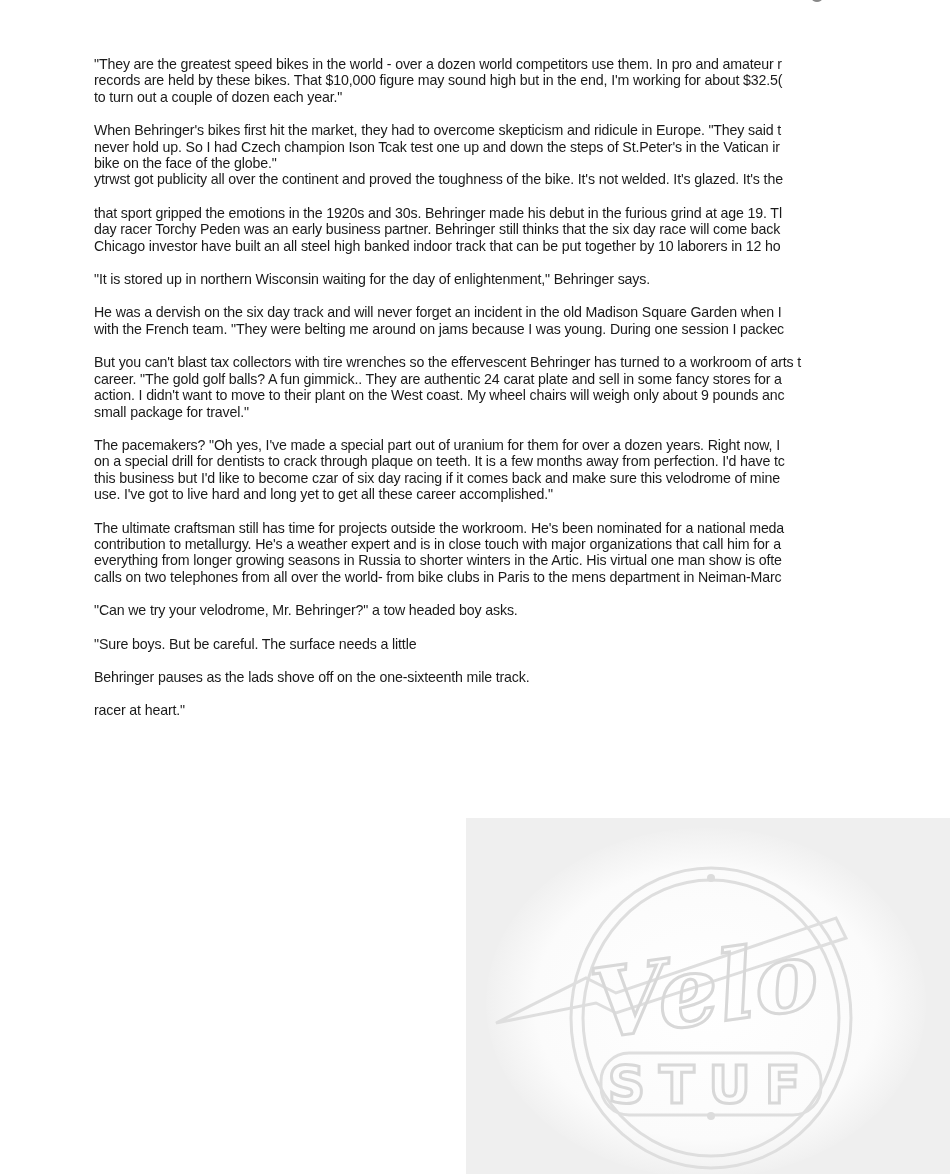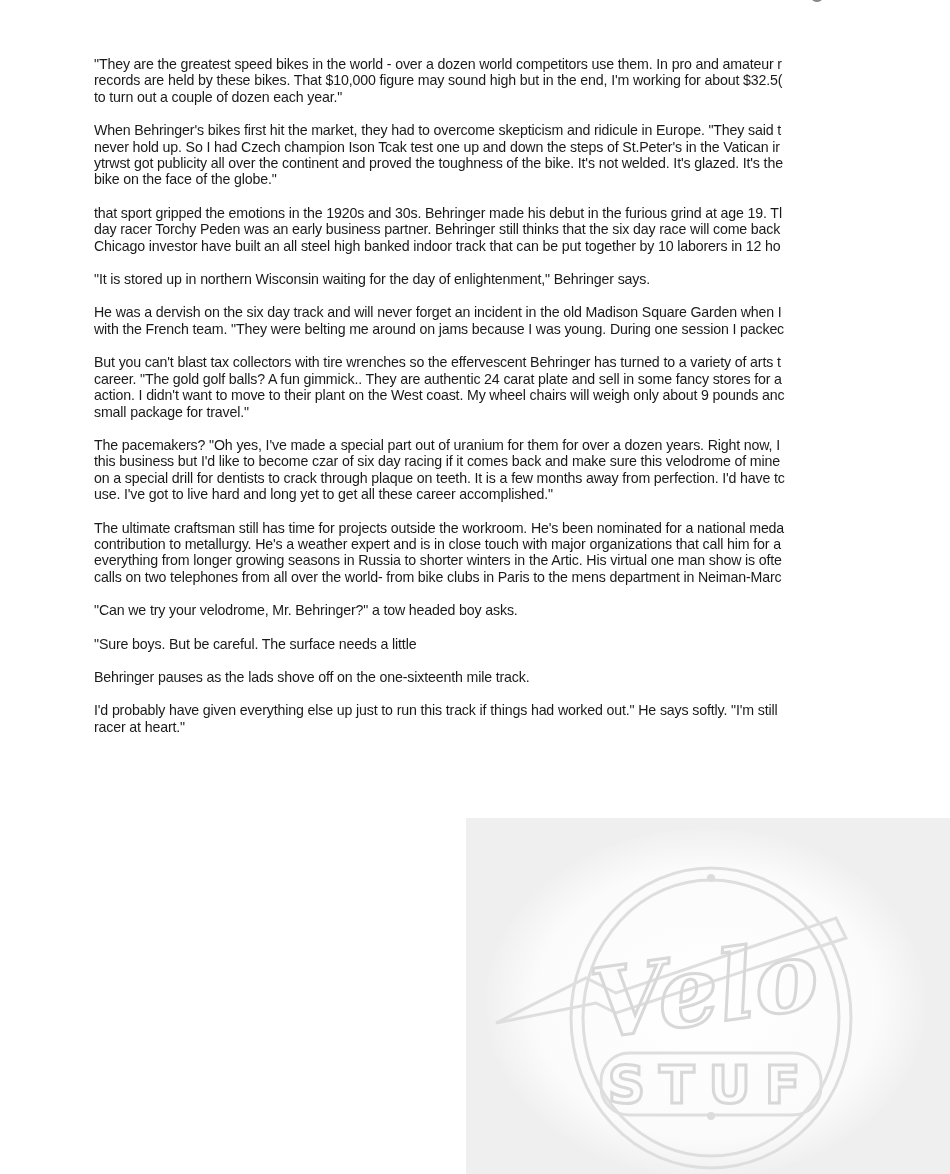--- a/index.html
+++ b/index.html
@@ -101,60 +101,59 @@
 
   <div class="article" id="article">
       <p>
         <span class="line">"They are the greatest speed bikes in the world - over a dozen world competitors use them. In pro and amateur r</span>
         <span class="line">records are held by these bikes. That $10,000 figure may sound high but in the end, I'm working for about $32.5(</span>
         <span class="line">to turn out a couple of dozen each year."</span>
       </p>
       <p>
         <span class="line">When Behringer's bikes first hit the market, they had to overcome skepticism and ridicule in Europe. "They said t</span>
         <span class="line">never hold up. So I had Czech champion Ison Tcak test one up and down the steps of St.Peter's in the Vatican ir</span>
+        <span class="line">bike on the face of the globe."</span>
         <span class="line">ytrwst got publicity all over the continent and proved the toughness of the bike. It's not welded. It's glazed. It's the</span>
-        <span class="line">bike on the face of the globe."</span>
       </p>
       <p>
         <span class="line">that sport gripped the emotions in the 1920s and 30s. Behringer made his debut in the furious grind at age 19. Tl</span>
         <span class="line">day racer Torchy Peden was an early business partner. Behringer still thinks that the six day race will come back</span>
         <span class="line">Chicago investor have built an all steel high banked indoor track that can be put together by 10 laborers in 12 ho</span>
       </p>
       <p>
         <span class="line">"It is stored up in northern Wisconsin waiting for the day of enlightenment," Behringer says.</span>
       </p>
       <p>
         <span class="line">He was a dervish on the six day track and will never forget an incident in the old Madison Square Garden when I</span>
         <span class="line">with the French team. "They were belting me around on jams because I was young. During one session I packec</span>
       </p>
       <p>
-        <span class="line">But you can't blast tax collectors with tire wrenches so the effervescent Behringer has turned to a variety of arts t</span>
+        <span class="line">But you can't blast tax collectors with tire wrenches so the effervescent Behringer has turned to a workroom of arts t</span>
         <span class="line">career. "The gold golf balls? A fun gimmick.. They are authentic 24 carat plate and sell in some fancy stores for a</span>
         <span class="line">action. I didn't want to move to their plant on the West coast. My wheel chairs will weigh only about 9 pounds anc</span>
         <span class="line">small package for travel."</span>
       </p>
       <p>
         <span class="line">The pacemakers? "Oh yes, I've made a special part out of uranium for them for over a dozen years. Right now, I</span>
+        <span class="line">on a special drill for dentists to crack through plaque on teeth. It is a few months away from perfection. I'd have tc</span>
         <span class="line">this business but I'd like to become czar of six day racing if it comes back and make sure this velodrome of mine</span>
-        <span class="line">on a special drill for dentists to crack through plaque on teeth. It is a few months away from perfection. I'd have tc</span>
         <span class="line">use. I've got to live hard and long yet to get all these career accomplished."</span>
       </p>
       <p>
         <span class="line">The ultimate craftsman still has time for projects outside the workroom. He's been nominated for a national meda</span>
         <span class="line">contribution to metallurgy. He's a weather expert and is in close touch with major organizations that call him for a</span>
         <span class="line">everything from longer growing seasons in Russia to shorter winters in the Artic. His virtual one man show is ofte</span>
         <span class="line">calls on two telephones from all over the world- from bike clubs in Paris to the mens department in Neiman-Marc</span>
       </p>
       <p>
         <span class="line">"Can we try your velodrome, Mr. Behringer?" a tow headed boy asks.</span>
       </p>
       <p>
         <span class="line">"Sure boys. But be careful. The surface needs a little</span>
       </p>
       <p>
         <span class="line">Behringer pauses as the lads shove off on the one-sixteenth mile track.</span>
       </p>
       <p>
-        <span class="line">I'd probably have given everything else up just to run this track if things had worked out." He says softly. "I'm still</span>
         <span class="line">racer at heart."</span>
       </p>
     </div>
 </div>
 
 </body></html>

